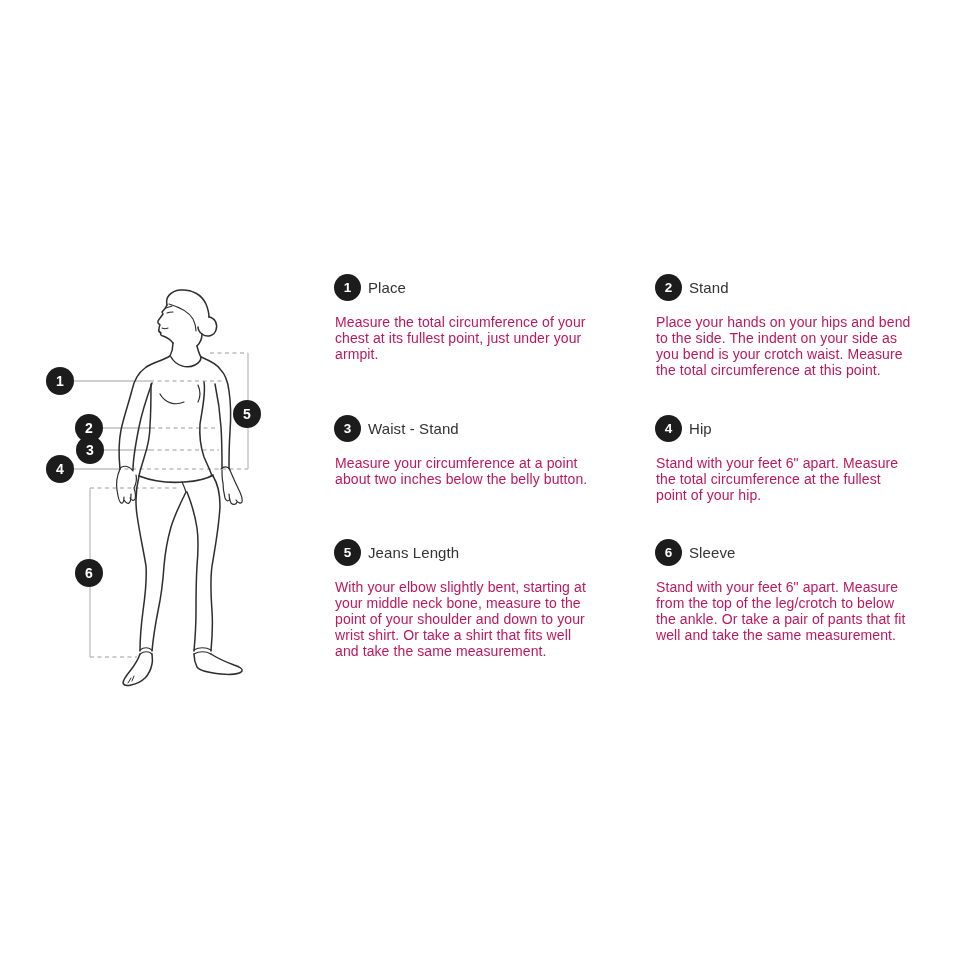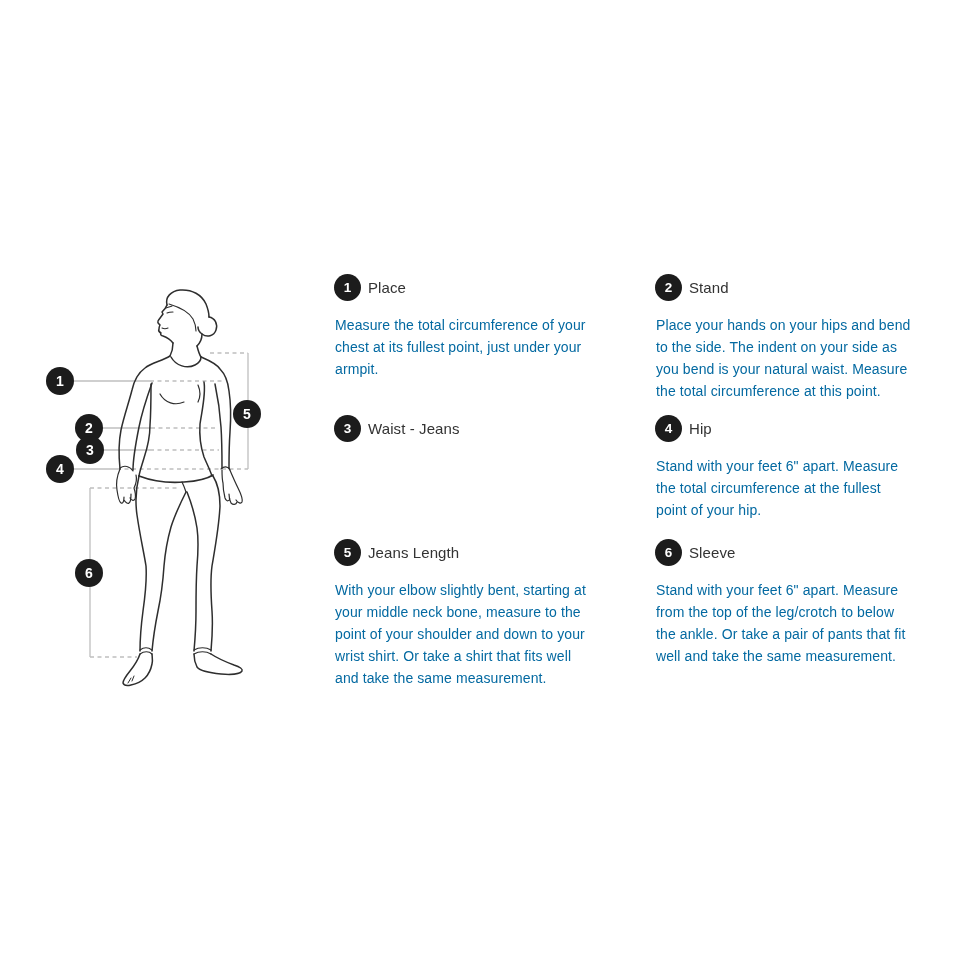--- a/index.html
+++ b/index.html
@@ -38,21 +38,21 @@
     flex:0 0 27px;width:27px;height:27px;border-radius:50%;
     background:#1c1c1c;color:#ffffff;
     display:flex;align-items:center;justify-content:center;
     font-size:13.5px;font-weight:bold;line-height:1;
   }
   .title{
     margin:0;font-size:15px;font-weight:400;color:#333333;letter-spacing:0.1px;
   }
   .body{
     margin:13px 0 0 1px;
-    font-size:14px;line-height:22px;color:#0369a1;
+    font-size:14px;line-height:16px;color:#be185d;
     white-space:pre-line;letter-spacing:0.1px;
   }
 </style>
 </head>
 <body>
 
 <div class="canvas">
 
   <div class="diagram">
     <svg width="230" height="430" viewBox="40 270 230 430">
@@ -153,29 +153,31 @@
 armpit.</p>
   </section>
 
   <section class="info pos-s2">
     <div class="head">
       <span class="badge">2</span>
       <h3 class="title">Stand</h3>
     </div>
     <p class="body">Place your hands on your hips and bend
 to the side. The indent on your side as
-you bend is your natural waist. Measure
+you bend is your crotch waist. Measure
 the total circumference at this point.</p>
   </section>
 
   <section class="info pos-s3">
     <div class="head">
       <span class="badge">3</span>
-      <h3 class="title">Waist - Jeans</h3>
-    </div>
+      <h3 class="title">Waist - Stand</h3>
+    </div>
+    <p class="body">Measure your circumference at a point
+about two inches below the belly button.</p>
   </section>
 
   <section class="info pos-s4">
     <div class="head">
       <span class="badge">4</span>
       <h3 class="title">Hip</h3>
     </div>
     <p class="body">Stand with your feet 6" apart. Measure
 the total circumference at the fullest
 point of your hip.</p>

